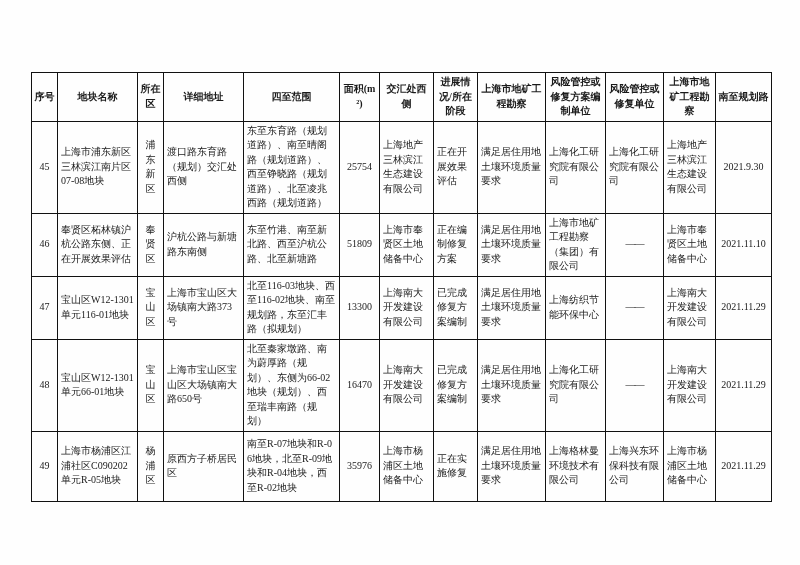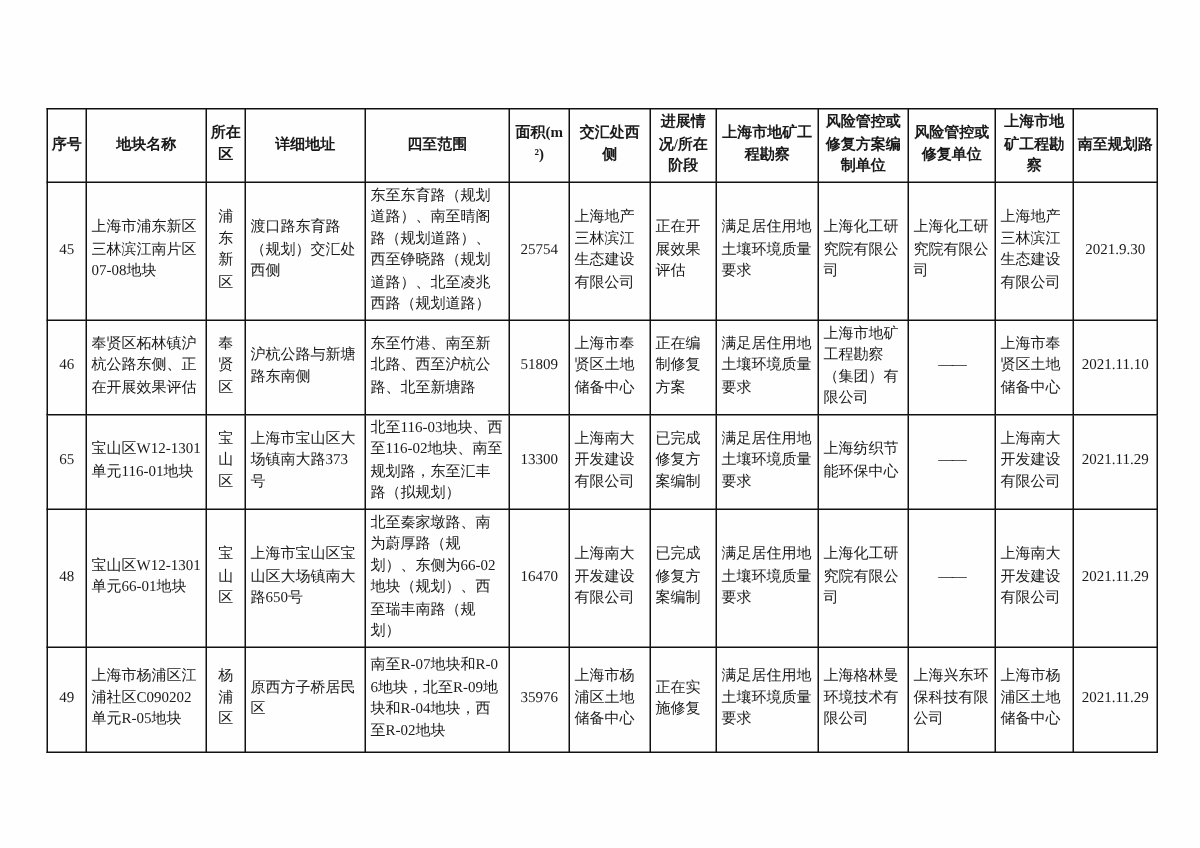--- a/index.html
+++ b/index.html
@@ -143,21 +143,21 @@
           <td>51809</td>
           <td>上海市奉贤区土地储备中心</td>
           <td>正在编制修复方案</td>
           <td>满足居住用地土壤环境质量要求</td>
           <td>上海市地矿工程勘察（集团）有限公司</td>
           <td class="dash-cell">——</td>
           <td>上海市奉贤区土地储备中心</td>
           <td>2021.11.10</td>
         </tr>
         <tr>
-          <td>65</td>
+          <td>47</td>
           <td>宝山区W12-1301单元116-01地块</td>
           <td>宝山区</td>
           <td>上海市宝山区大场镇南大路373号</td>
           <td>北至116-03地块、西至116-02地块、南至规划路，东至汇丰路（拟规划）</td>
           <td>13300</td>
           <td>上海南大开发建设有限公司</td>
           <td>已完成修复方案编制</td>
           <td>满足居住用地土壤环境质量要求</td>
           <td>上海纺织节能环保中心</td>
           <td class="dash-cell">——</td>

